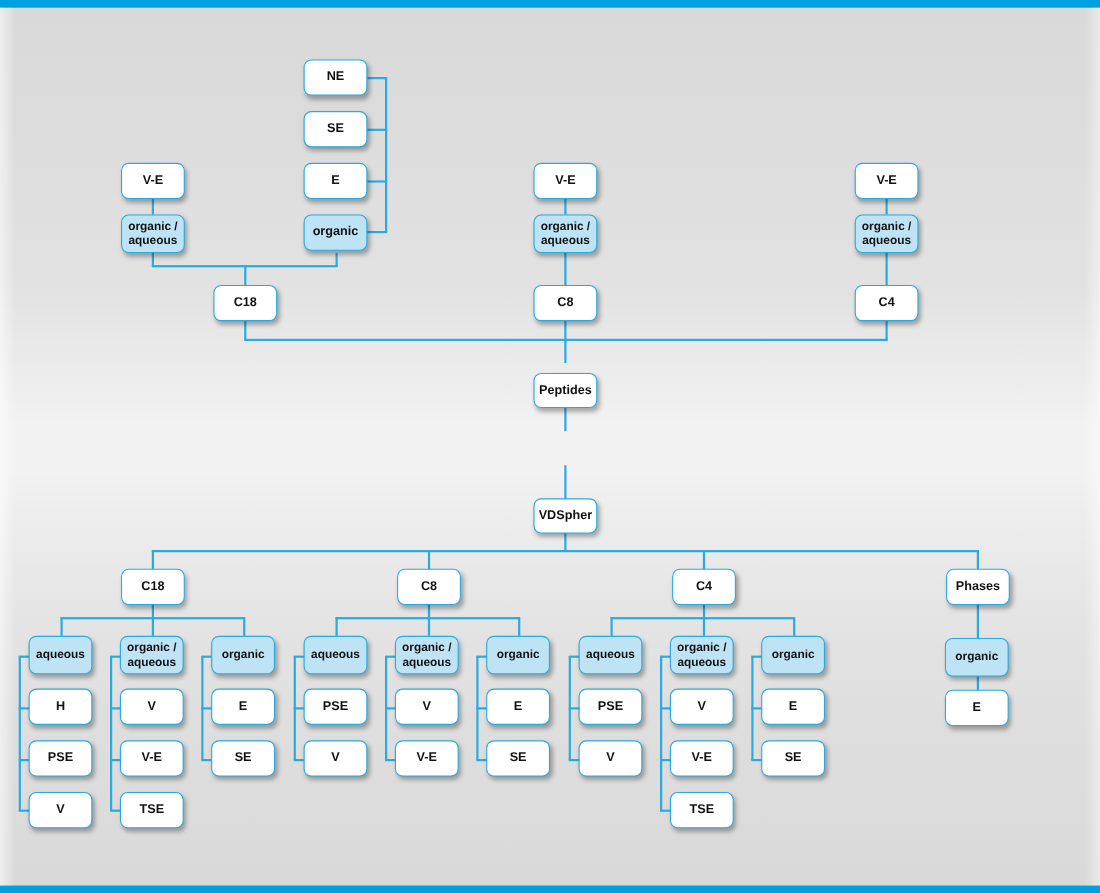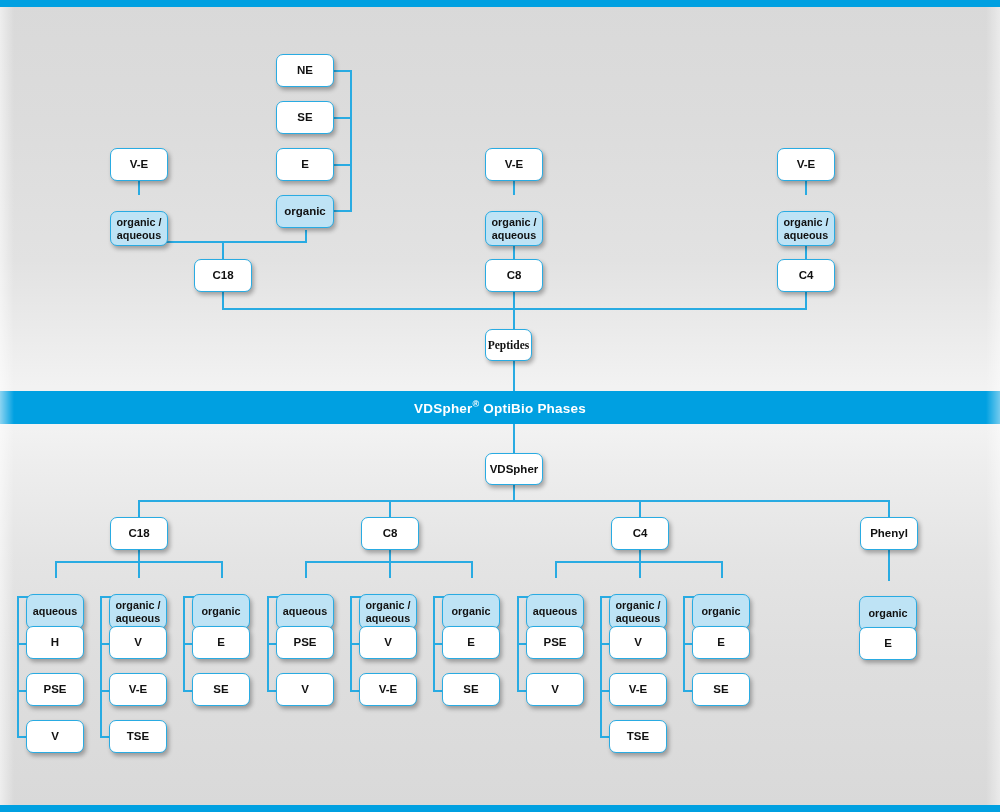--- a/index.html
+++ b/index.html
@@ -65,21 +65,21 @@
     background:#ffffff;
     color:#111111;
     display:flex;align-items:center;justify-content:center;
     text-align:center;
     font-size:11.5px;font-weight:bold;
     line-height:1.12;
     box-shadow:2px 3px 4px rgba(0,0,0,.30);
     padding:0 3px;
   }
   .node.blue{background:#bee3f5;}
-  .node.small{font-size:10.8px;margin-top:16px;}
+  .node.small{font-size:10.8px;}
   .node .l2{display:block;}
 </style>
 </head>
 <body>
 
 <div id="stage">
 
   <div class="topbar"></div>
   <div class="bottombar"></div>
 
@@ -221,43 +221,40 @@
       <span>V-E</span>
     </div>
   <div class="node blue small" style="left:777px;top:195px;width:58px;height:35px;flex-direction:column;">
     <span class="l2">organic /</span>
     <span class="l2">aqueous</span>
   </div>
   <div class="node" style="left:777px;top:259px;width:58px;height:33px;">
       <span>C4</span>
     </div>
 
-  <div class="node" style="left:485px;top:329px;width:47px;height:32px;font-family:Liberation Serif, serif;">
+  <div class="node" style="left:485px;top:339px;width:58px;height:32px;">
       <span>Peptides</span>
     </div>
 
-  <div class="banner">
-    <span><span>VDSpher</span><sup>®</sup><span> OptiBio Phases</span></span>
-  </div>
 
   <div class="node" style="left:485px;top:453px;width:58px;height:32px;">
       <span>VDSpher</span>
     </div>
 
   <div class="node" style="left:110px;top:517px;width:58px;height:33px;">
       <span>C18</span>
     </div>
   <div class="node" style="left:361px;top:517px;width:58px;height:33px;">
       <span>C8</span>
     </div>
   <div class="node" style="left:611px;top:517px;width:58px;height:33px;">
       <span>C4</span>
     </div>
   <div class="node" style="left:860px;top:517px;width:58px;height:33px;">
-      <span>Phenyl</span>
+      <span>Phases</span>
     </div>
 
   <div class="node blue small" style="left:26px;top:578px;width:58px;height:35px;">
       <span>aqueous</span>
     </div>
   <div class="node" style="left:26px;top:626px;width:58px;height:33px;">
       <span>H</span>
     </div>
   <div class="node" style="left:26px;top:673px;width:58px;height:33px;">
       <span>PSE</span>

